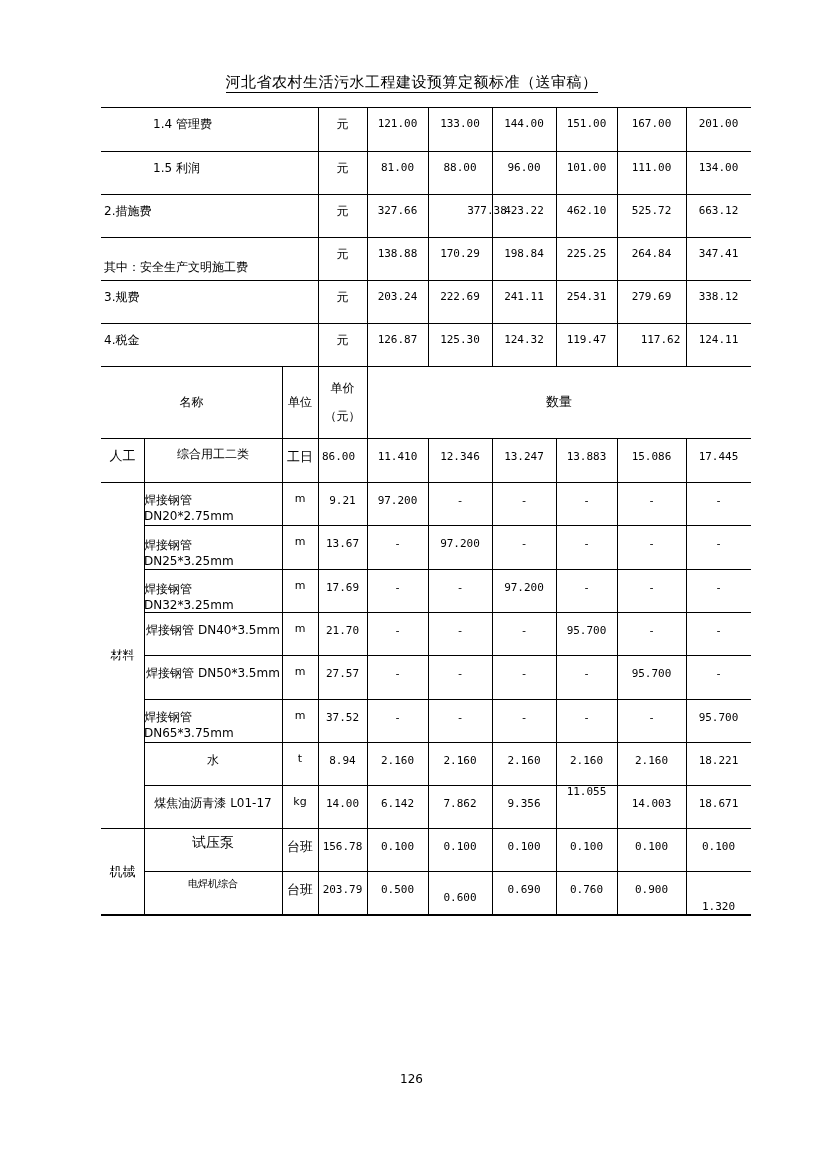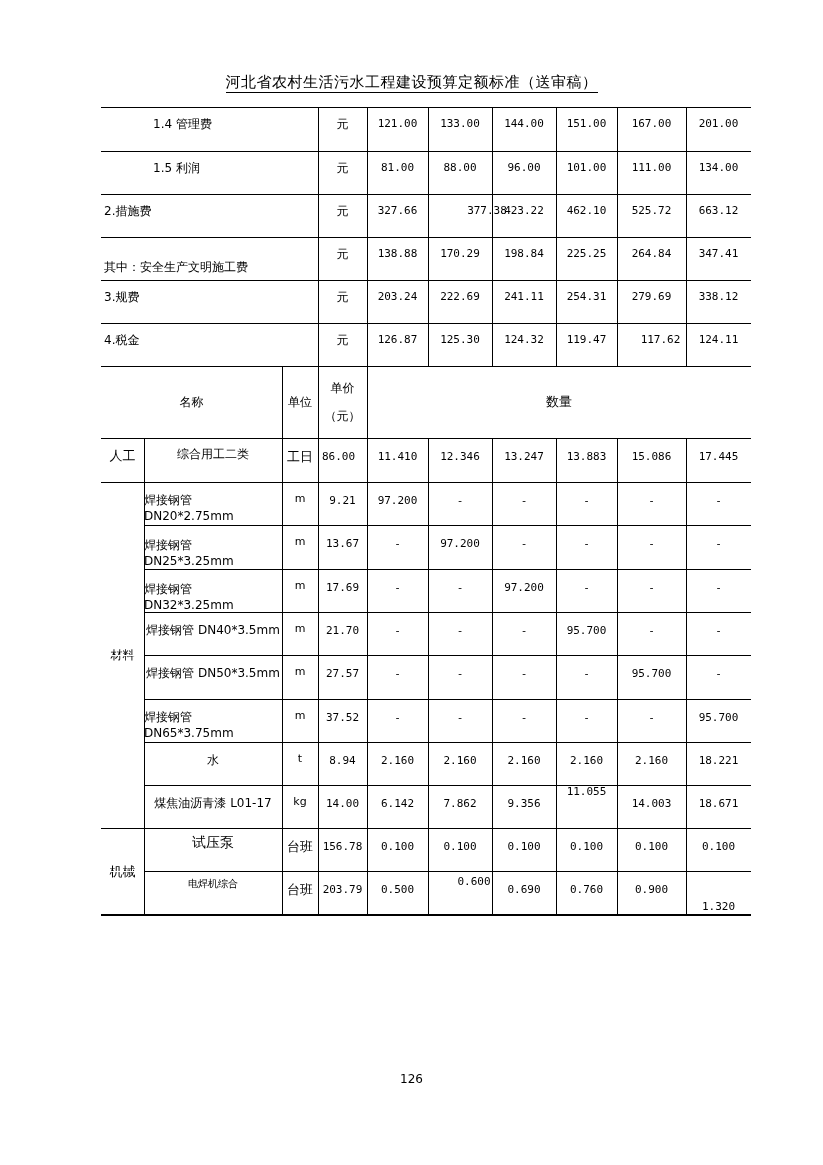--- a/index.html
+++ b/index.html
@@ -477,21 +477,21 @@
     </div>
     <div class="cell " style="left: 282px; top: 871px; width: 36px; height: 44px; align-items: flex-start; padding-top: 10px; font-size: 13px;">
       <span>台班</span>
     </div>
     <div class="cell num" style="left: 318px; top: 871px; width: 49px; height: 44px; align-items: flex-start; padding-top: 12px;">
       <span>203.79</span>
     </div>
     <div class="cell num" style="left: 367px; top: 871px; width: 61px; height: 44px; align-items: flex-start; padding-top: 12px;">
       <span>0.500</span>
     </div>
-    <div class="cell num" style="left: 428px; top: 871px; width: 64px; height: 44px; align-items: flex-start; padding-top: 4px; margin-left: 14px;">
+    <div class="cell num" style="left: 428px; top: 871px; width: 64px; height: 44px; align-items: flex-start; padding-top: 20px;">
       <span>0.600</span>
     </div>
     <div class="cell num" style="left: 492px; top: 871px; width: 64px; height: 44px; align-items: flex-start; padding-top: 12px;">
       <span>0.690</span>
     </div>
     <div class="cell num" style="left: 556px; top: 871px; width: 61px; height: 44px; align-items: flex-start; padding-top: 12px;">
       <span>0.760</span>
     </div>
     <div class="cell num" style="left: 617px; top: 871px; width: 69px; height: 44px; align-items: flex-start; padding-top: 12px;">
       <span>0.900</span>

